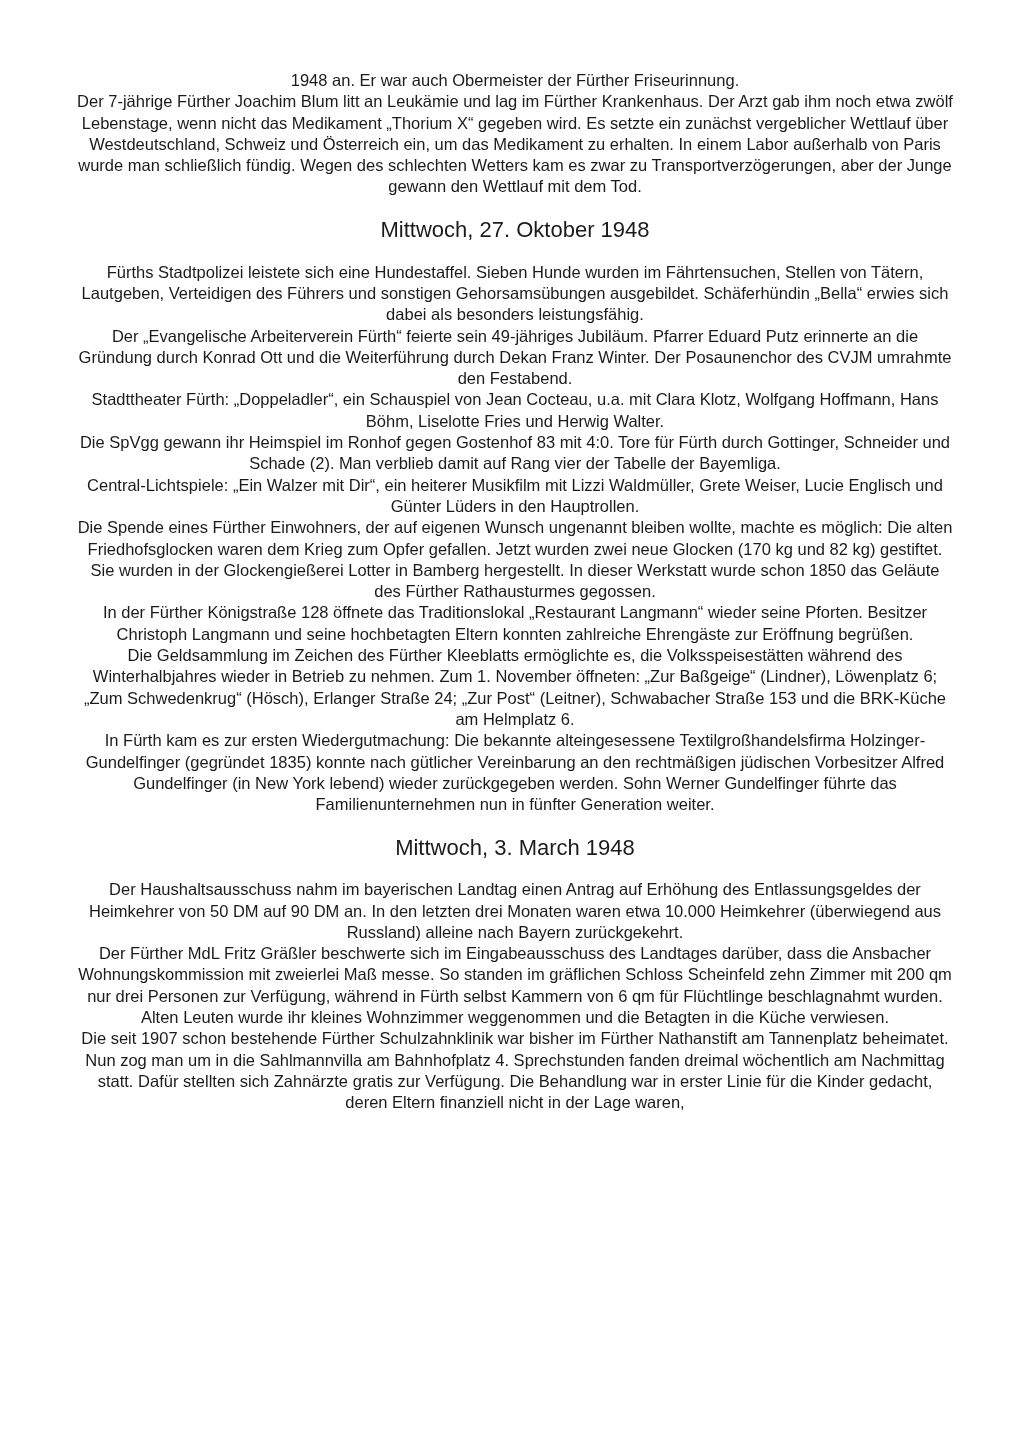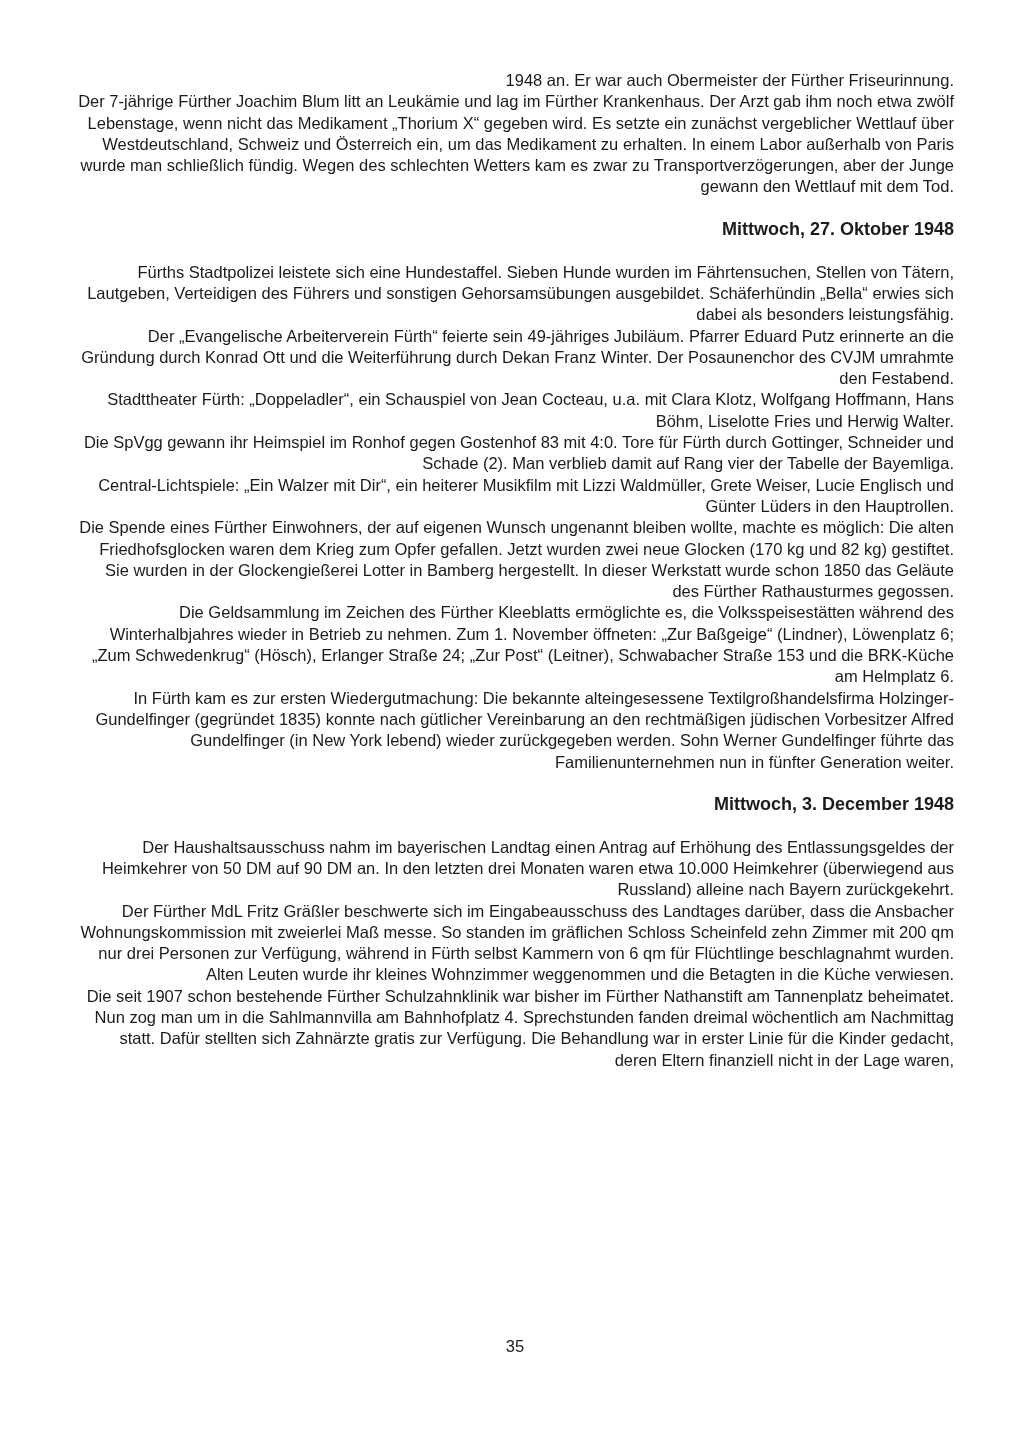--- a/index.html
+++ b/index.html
@@ -17,29 +17,29 @@
     background: #ffffff;
     overflow: hidden;
   }
   .content {
     position: absolute;
     left: 76px;
     top: 70px;
     width: 878px;
     font-size: 16.5px;
     line-height: 21.3px;
-    text-align: right;
+    text-align: center;
   }
   p.item {
     margin: 0;
   }
   h2.date-heading {
-    font-size: 18px;
+    font-size: 22px;
     line-height: 21.3px;
-    font-weight: bold;
+    font-weight: normal;
     margin: 21.3px 0 21.3px 0;
   }
   .page-number {
     position: absolute;
     top: 1336px;
     left: 76px;
     width: 878px;
     text-align: center;
     font-size: 16.5px;
     line-height: 21.3px;
@@ -60,27 +60,27 @@
     <section>
       <p class="item">Fürths Stadtpolizei leistete sich eine Hundestaffel. Sieben Hunde wurden im Fährtensuchen, Stellen von Tätern, Lautgeben, Verteidigen des Führers und sonstigen Gehorsamsübungen ausgebildet. Schäferhündin „Bella“ erwies sich dabei als besonders leistungsfähig.</p>
       <p class="item">Der „Evangelische Arbeiterverein Fürth“ feierte sein 49-jähriges Jubiläum. Pfarrer Eduard Putz erinnerte an die Gründung durch Konrad Ott und die Weiterführung durch Dekan Franz Winter. Der Posaunenchor des CVJM umrahmte den Festabend.</p>
       <p class="item">Stadttheater Fürth: „Doppeladler“, ein Schauspiel von Jean Cocteau, u.a. mit Clara Klotz, Wolfgang Hoffmann, Hans Böhm, Liselotte Fries und Herwig Walter.</p>
       <p class="item">Die SpVgg gewann ihr Heimspiel im Ronhof gegen Gostenhof 83 mit 4:0. Tore für Fürth durch Gottinger, Schneider und Schade (2). Man verblieb damit auf Rang vier der Tabelle der Bayemliga.</p>
       <p class="item">Central-Lichtspiele: „Ein Walzer mit Dir“, ein heiterer Musikfilm mit Lizzi Waldmüller, Grete Weiser, Lucie Englisch und Günter Lüders in den Hauptrollen.</p>
     </section>
 
     <section>
       <p class="item">Die Spende eines Fürther Einwohners, der auf eigenen Wunsch ungenannt bleiben wollte, machte es möglich: Die alten Friedhofsglocken waren dem Krieg zum Opfer gefallen. Jetzt wurden zwei neue Glocken (170 kg und 82 kg) gestiftet. Sie wurden in der Glockengießerei Lotter in Bamberg hergestellt. In dieser Werkstatt wurde schon 1850 das Geläute des Fürther Rathausturmes gegossen.</p>
+      <p class="item">In der Fürther Königstraße 128 öffnete das Traditionslokal „Restaurant Langmann“ wieder seine Pforten. Besitzer Christoph Langmann und seine hochbetagten Eltern konnten zahlreiche Ehrengäste zur Eröffnung begrüßen.</p>
       <p class="item">Die Geldsammlung im Zeichen des Fürther Kleeblatts ermöglichte es, die Volksspeisestätten während des Winterhalbjahres wieder in Betrieb zu nehmen. Zum 1. November öffneten: „Zur Baßgeige“ (Lindner), Löwenplatz 6; „Zum Schwedenkrug“ (Hösch), Erlanger Straße 24; „Zur Post“ (Leitner), Schwabacher Straße 153 und die BRK-Küche am Helmplatz 6.</p>
       <p class="item">In Fürth kam es zur ersten Wiedergutmachung: Die bekannte alteingesessene Textilgroßhandelsfirma Holzinger-Gundelfinger (gegründet 1835) konnte nach gütlicher Vereinbarung an den rechtmäßigen jüdischen Vorbesitzer Alfred Gundelfinger (in New York lebend) wieder zurückgegeben werden. Sohn Werner Gundelfinger führte das Familienunternehmen nun in fünfter Generation weiter.</p>
     </section>
 
-    <h2 class="date-heading">Mittwoch, 3. December 1948</h2>
+    <h2 class="date-heading">Mittwoch, 3. March 1948</h2>
     <section>
       <p class="item">Der Haushaltsausschuss nahm im bayerischen Landtag einen Antrag auf Erhöhung des Entlassungsgeldes der Heimkehrer von 50 DM auf 90 DM an. In den letzten drei Monaten waren etwa 10.000 Heimkehrer (überwiegend aus Russland) alleine nach Bayern zurückgekehrt.</p>
       <p class="item">Der Fürther MdL Fritz Gräßler beschwerte sich im Eingabeausschuss des Landtages darüber, dass die Ansbacher Wohnungskommission mit zweierlei Maß messe. So standen im gräflichen Schloss Scheinfeld zehn Zimmer mit 200 qm nur drei Personen zur Verfügung, während in Fürth selbst Kammern von 6 qm für Flüchtlinge beschlagnahmt wurden. Alten Leuten wurde ihr kleines Wohnzimmer weggenommen und die Betagten in die Küche verwiesen.</p>
       <p class="item">Die seit 1907 schon bestehende Fürther Schulzahnklinik war bisher im Fürther Nathanstift am Tannenplatz beheimatet. Nun zog man um in die Sahlmannvilla am Bahnhofplatz 4. Sprechstunden fanden dreimal wöchentlich am Nachmittag statt. Dafür stellten sich Zahnärzte gratis zur Verfügung. Die Behandlung war in erster Linie für die Kinder gedacht, deren Eltern finanziell nicht in der Lage waren,</p>
     </section>
 
   </div>
 
-  <div class="page-number">35</div>
 </div>
 
 </body></html>

